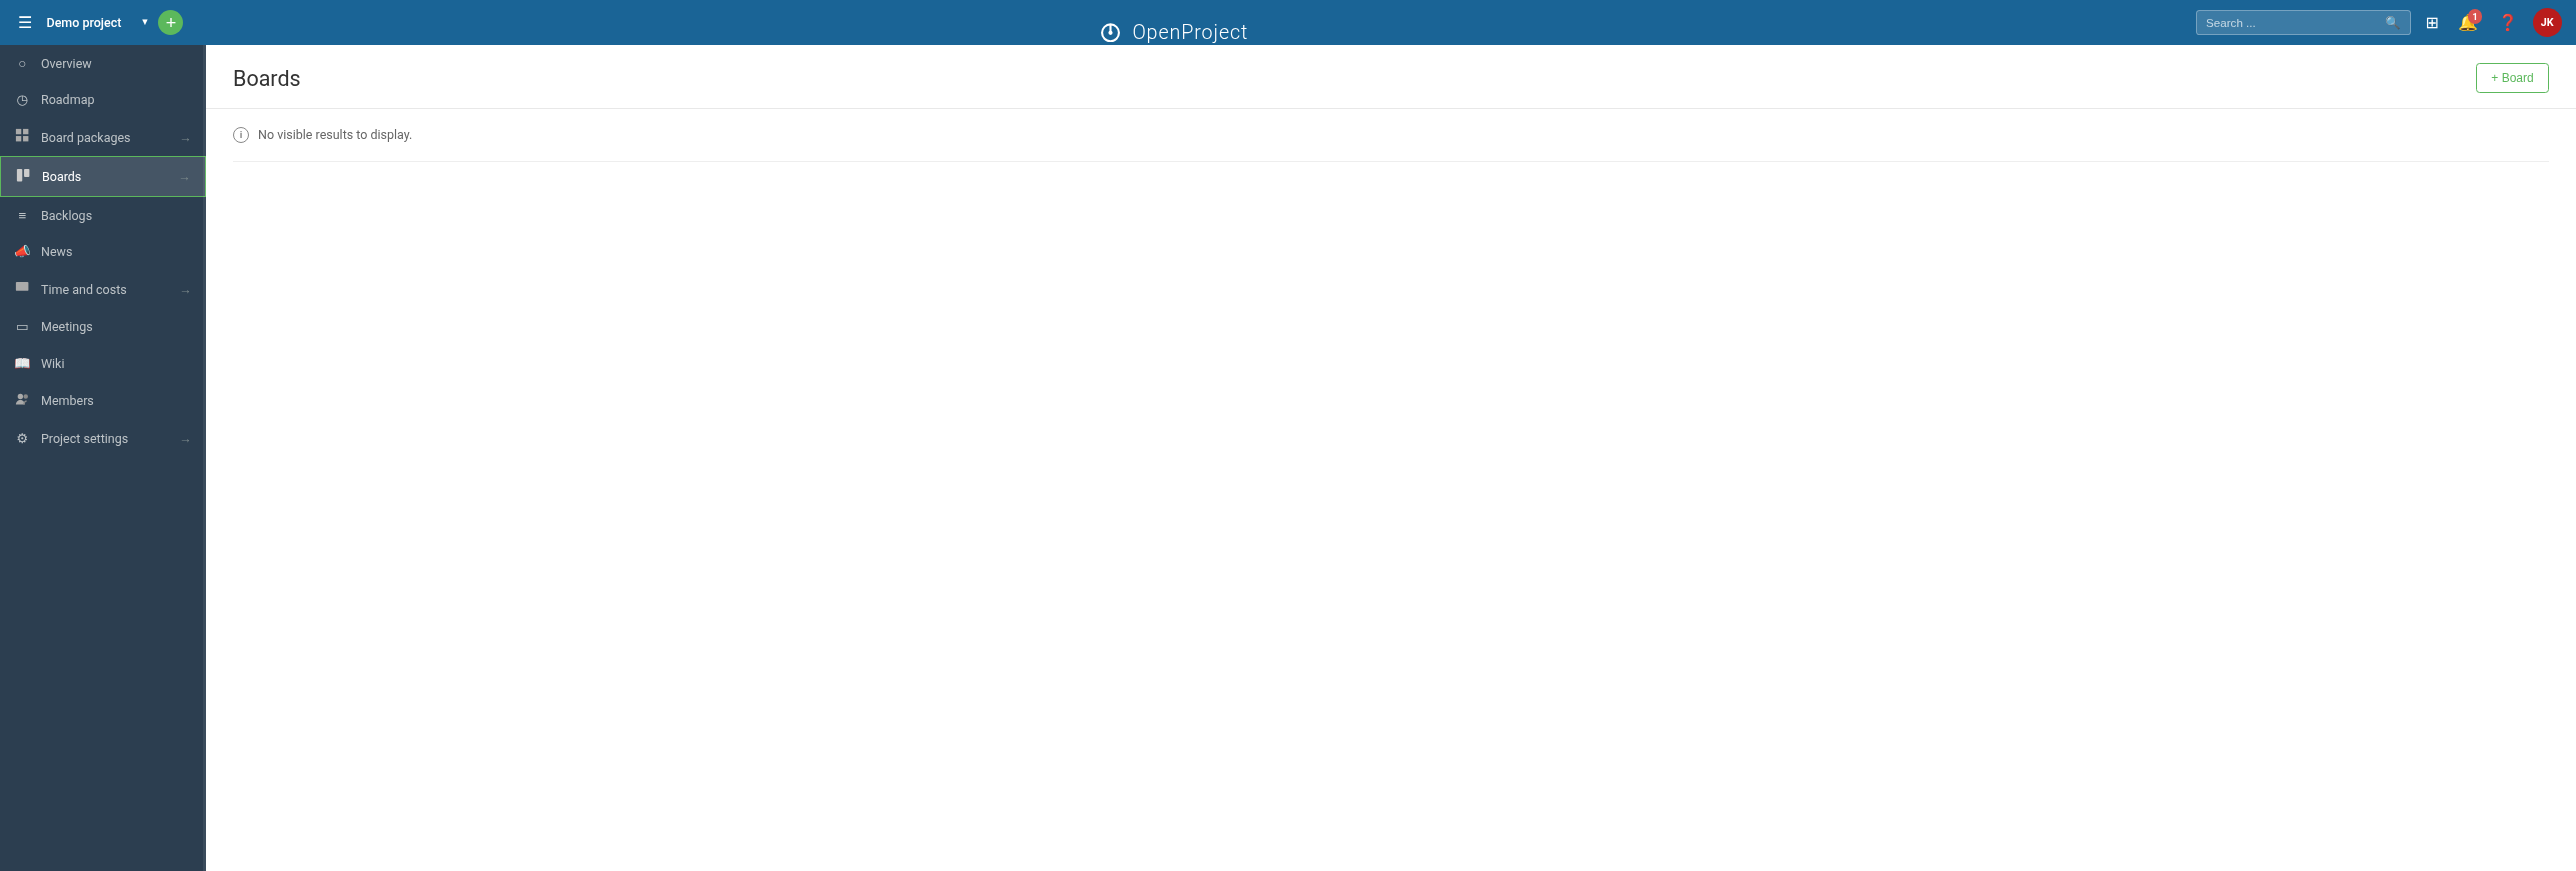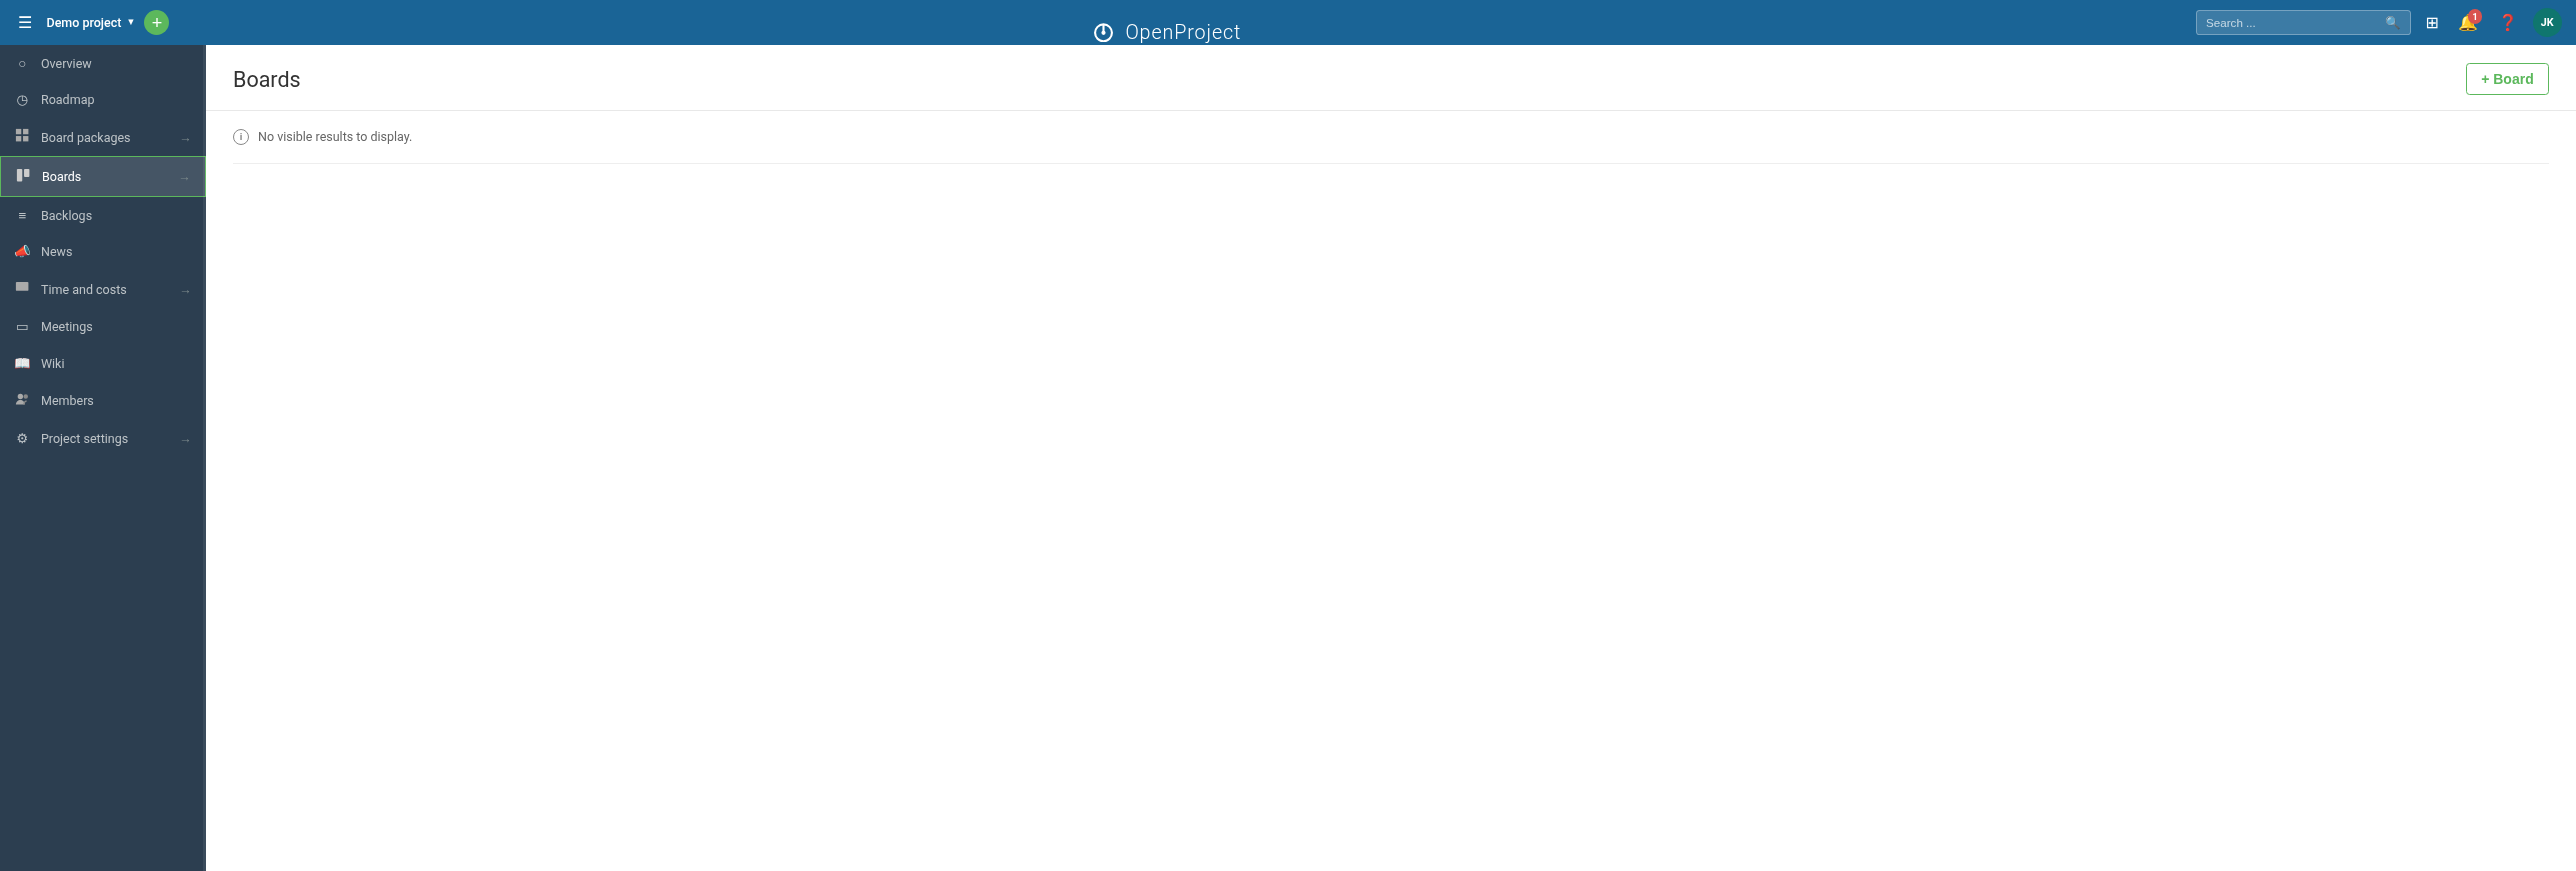--- a/index.html
+++ b/index.html
@@ -18,21 +18,21 @@
       z-index: 100;
     }
     .header-menu-icon {
       color: #fff;
       font-size: 16px;
       cursor: pointer;
       padding: 3.6px;
     }
     .project-selector {
       display: flex;
-      gap: 7px;
+      gap: 21px;
       color: #fff;
       font-size: 12.5px;
       font-weight: 500;
       cursor: pointer;
     }
     .project-selector .chevron { font-size: 10.7px; }
     .add-button {
       background: #5cb85c;
       border: none;
       border-radius: 50%;
@@ -106,21 +106,21 @@
       font-size: 9px;
       display: flex;
       align-items: center;
       justify-content: center;
       font-weight: bold;
     }
     .avatar {
       width: 29px;
       height: 29px;
       border-radius: 50%;
-      background: #0f766e;
+      background: #b91c1c;
       color: #fff;
       font-size: 10.7px;
       font-weight: bold;
       display: flex;
       align-items: center;
       justify-content: center;
       cursor: pointer;
     }
 
     
@@ -185,22 +185,22 @@
       font-size: 21.5px;
       font-weight: 400;
       color: #333;
     }
     .add-board-btn {
       background: #fff;
       border: 1.8px solid #5cb85c;
       color: #5cb85c;
       padding: 7.2px 14.3px;
       border-radius: 3.6px;
-      font-size: 14px;
-      font-weight: 700;
+      font-size: 12px;
+      font-weight: 400;
       cursor: pointer;
       display: flex;
       align-items: center;
       gap: 5.4px;
       margin-left: 16px;
     }
 
     
     .boards-table {
       width: 100%;

